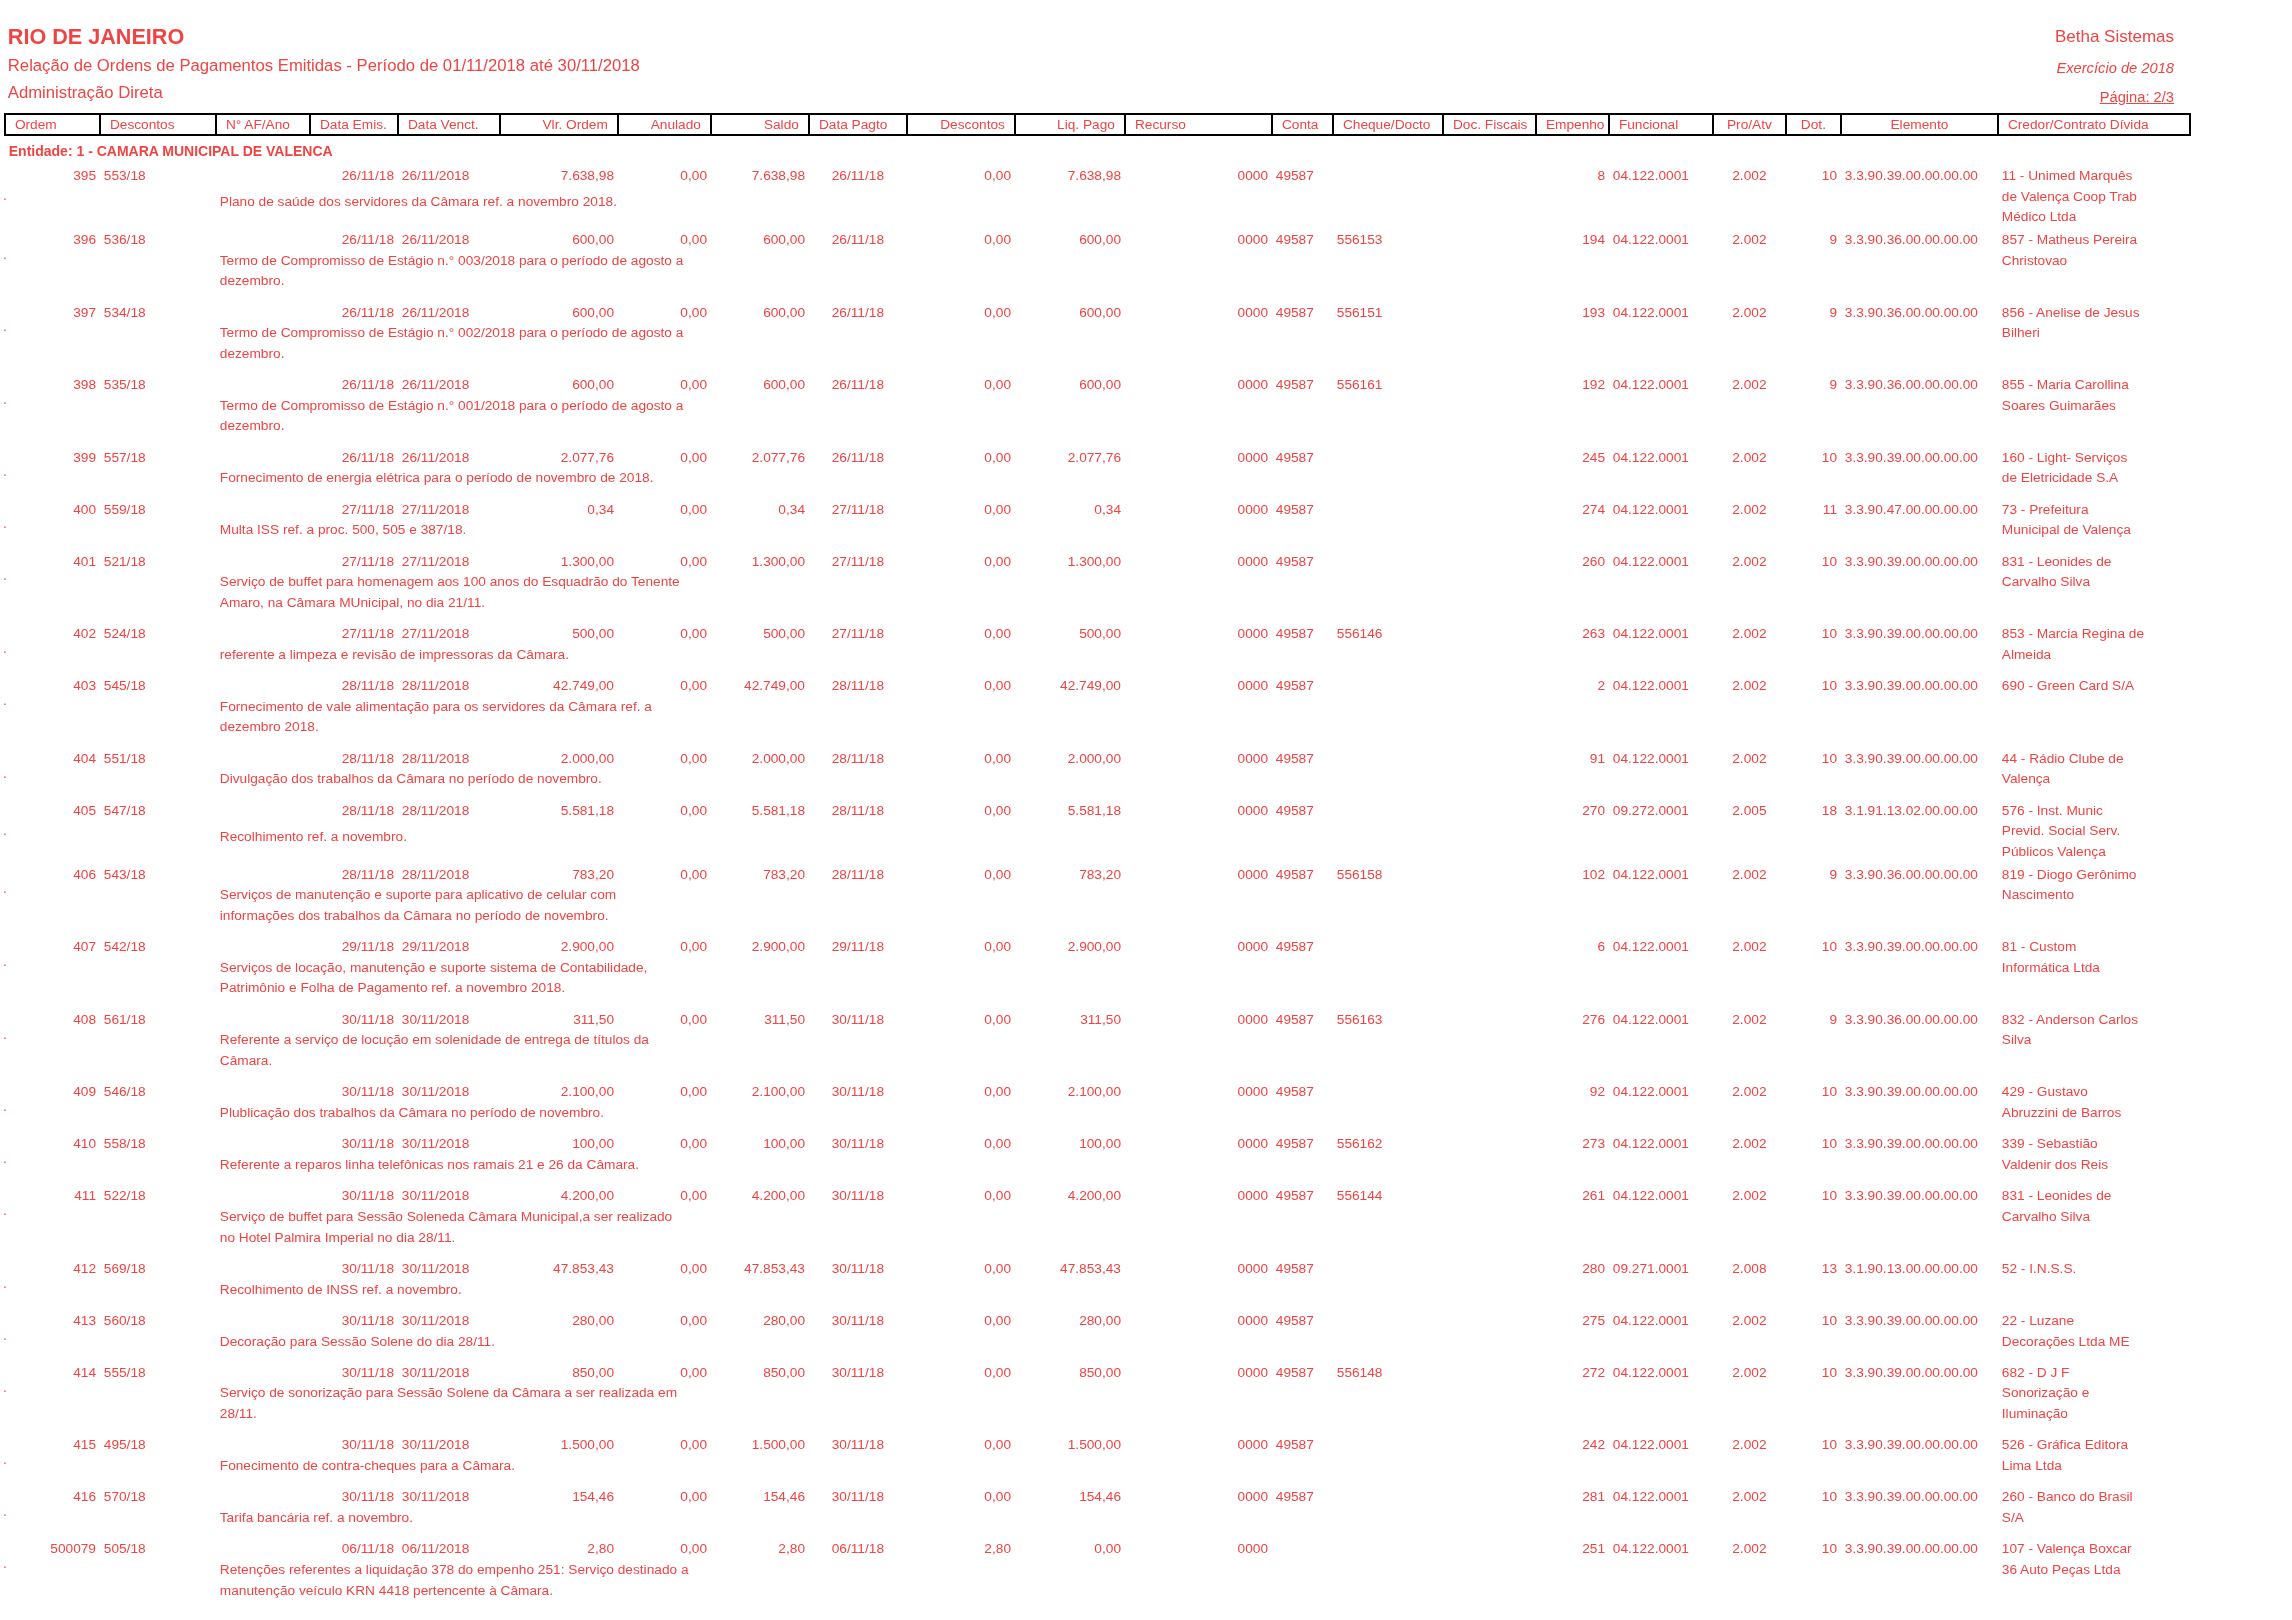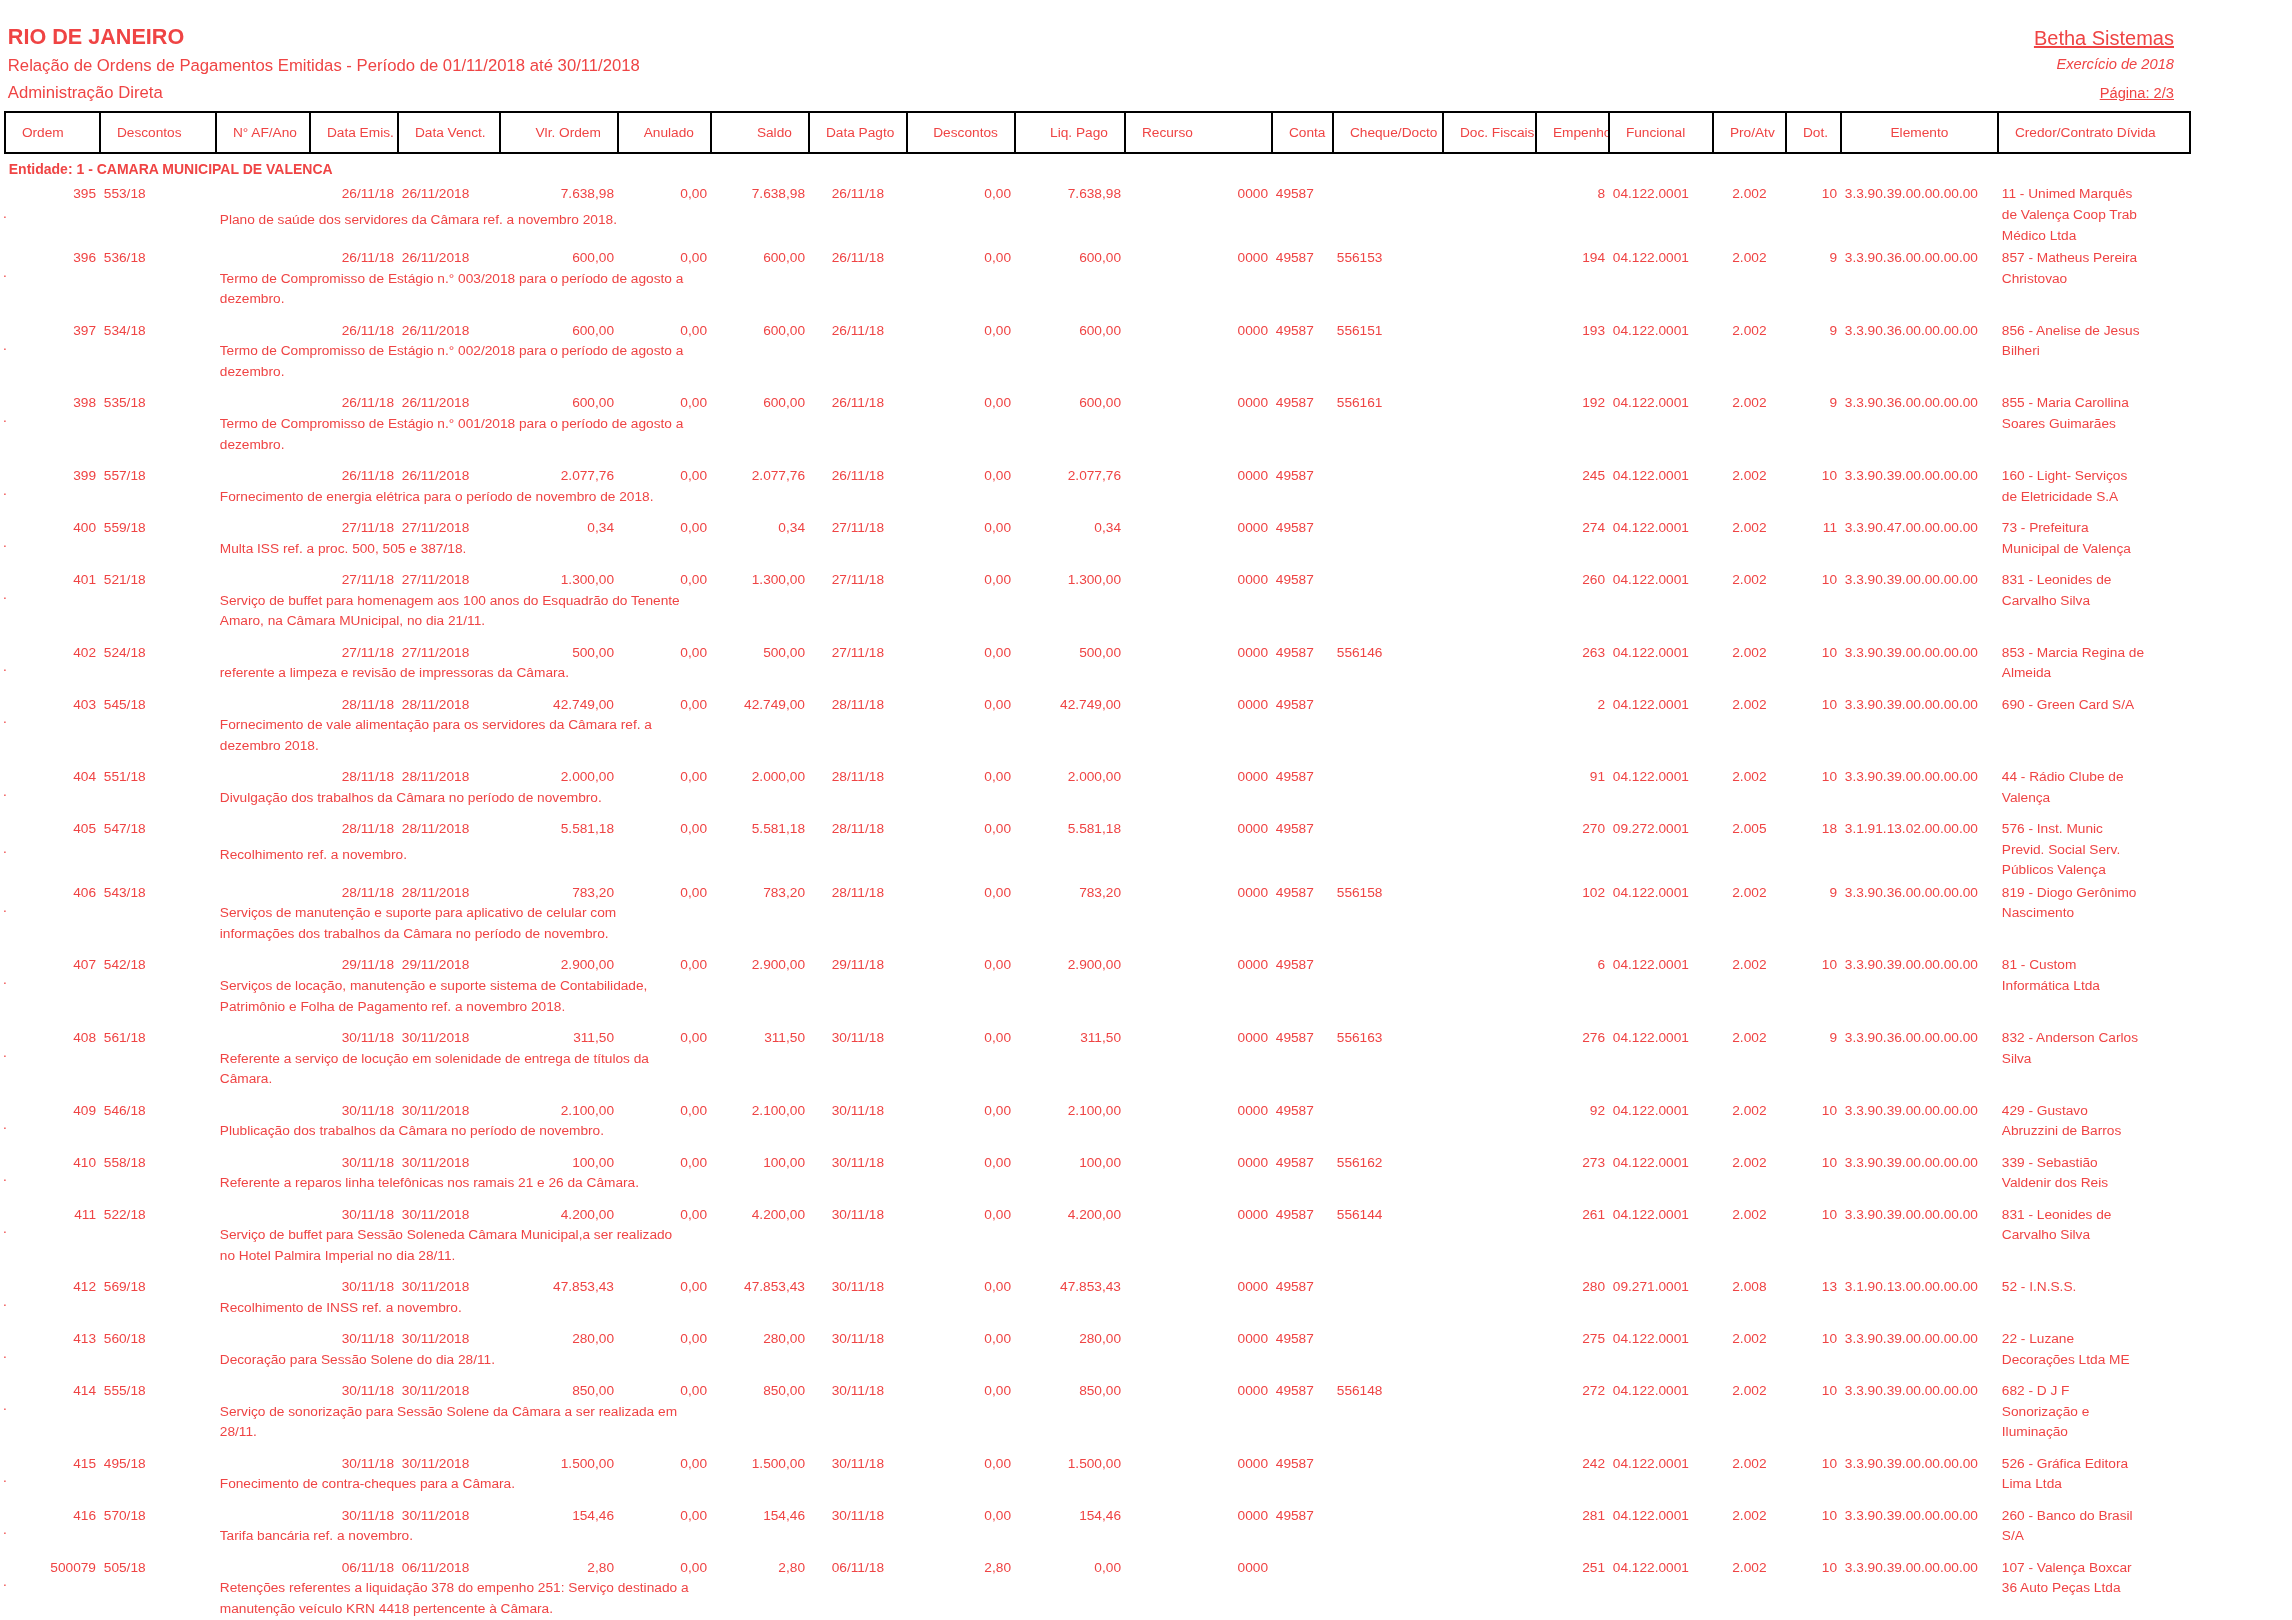--- a/index.html
+++ b/index.html
@@ -9,29 +9,29 @@
     font-family:"Liberation Sans","DejaVu Sans",sans-serif; color:#ef4444;
     overflow:hidden;
   }
   .hdr { display:flex; justify-content:space-between; align-items:flex-start;
          padding:23.5px 119px 7.8px 7.8px; }
   .hdr-left .l1 { font-size:21.6px; font-weight:bold; margin-bottom:6.9px; }
   .hdr-left .l2 { font-size:21.6px; font-weight:bold; margin-bottom:6.9px; }
   .hdr-left .l3 { font-size:16.7px; margin-bottom:6.9px; }
   .hdr-left .l4 { font-size:16.7px; }
   .hdr-right { text-align:right; padding-top:3.9px; }
-  .hdr-right .r1 { font-size:20px; margin-bottom:6px;text-decoration:underline; }
+  .hdr-right .r1 { font-size:17px; margin-bottom:13px; }
   .hdr-right .r2 { font-size:14.7px; margin-bottom:12.7px;font-style:italic; }
   .hdr-right .r3 { font-size:14.7px;text-decoration:underline; }
 
   table.report { border-collapse:collapse; table-layout:fixed; margin-left:3.9px;
                  width:2185px; }
   thead th {
     border:2px solid #000; font-weight:normal; font-size:13.7px;
-    height:41px; padding:2px 16px; text-align:left; white-space:nowrap;
+    height:21px; padding:2px 9px; text-align:left; white-space:nowrap;
     overflow:hidden; vertical-align:middle;
   }
   thead th.h-r { text-align:right; }
   thead th.h-c { text-align:center; }
   td { font-size:13.7px; line-height:20.6px; padding:0 3.9px; vertical-align:top;
        overflow:visible; white-space:nowrap; }
   tr.entity-row td { font-weight:bold; font-size:14px; padding-top:4.9px;
                      padding-bottom:2.9px; }
   tr.data-row td { padding-top:2px; }
   td.num { text-align:right; }

